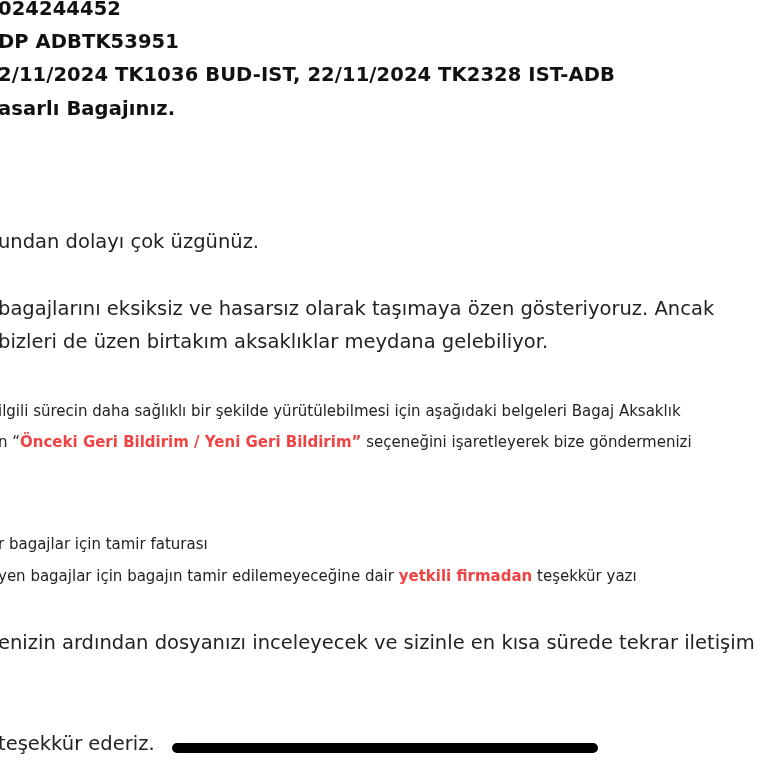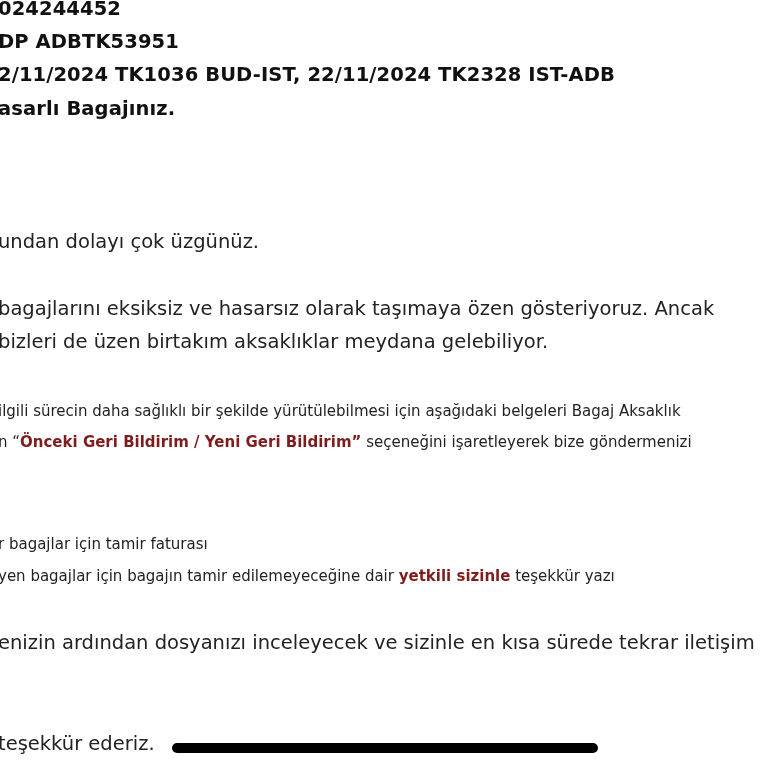--- a/index.html
+++ b/index.html
@@ -29,21 +29,21 @@
     .body-lg {
       font-size: 19.5px;
       color: #222222;
     }
     .body-sm {
       font-size: 15px;
       color: #222222;
     }
     .body-sm b, .bold {
       font-weight: bold;
-      color: #7f1d1d;
+      color: #ef4444;
     }
     .redaction {
       position: absolute;
       left: 172px;
       top: 743px;
       width: 426px;
       height: 10px;
       background: #000000;
       border-radius: 6px;
     }
@@ -60,20 +60,20 @@
 
   <p class="line body-lg" style="left:-2px; top:230px;">undan dolayı çok üzgünüz.</p>
 
   <p class="line body-lg" style="left:-2px; top:297px;">bagajlarını eksiksiz ve hasarsız olarak taşımaya özen gösteriyoruz. Ancak</p>
   <p class="line body-lg" style="left:-2px; top:330px;">bizleri de üzen birtakım aksaklıklar meydana gelebiliyor.</p>
 
   <p class="line body-sm" style="left:-2px; top:402px;"> ilgili sürecin daha sağlıklı bir şekilde yürütülebilmesi için aşağıdaki belgeleri Bagaj Aksaklık</p>
   <p class="line body-sm" style="left:-2px; top:433px;"><span>n “</span><b>Önceki Geri Bildirim / Yeni Geri Bildirim”</b><span> seçeneğini işaretleyerek bize göndermenizi</span></p>
 
   <p class="line body-sm" style="left:-2px; top:535px;">r bagajlar için tamir faturası</p>
-  <p class="line body-sm" style="left:-2px; top:567px;"><span>yen bagajlar için bagajın tamir edilemeyeceğine dair </span><b>yetkili sizinle</b><span> teşekkür yazı</span></p>
+  <p class="line body-sm" style="left:-2px; top:567px;"><span>yen bagajlar için bagajın tamir edilemeyeceğine dair </span><b>yetkili firmadan</b><span> teşekkür yazı</span></p>
 
   <p class="line body-lg" style="left:-2px; top:631px;">enizin ardından dosyanızı inceleyecek ve sizinle en kısa sürede tekrar iletişim</p>
 
   <p class="line body-lg" style="left:-2px; top:732px;">teşekkür ederiz.</p>
 
   <div class="redaction"></div>
 </div>
 
 </body></html>

